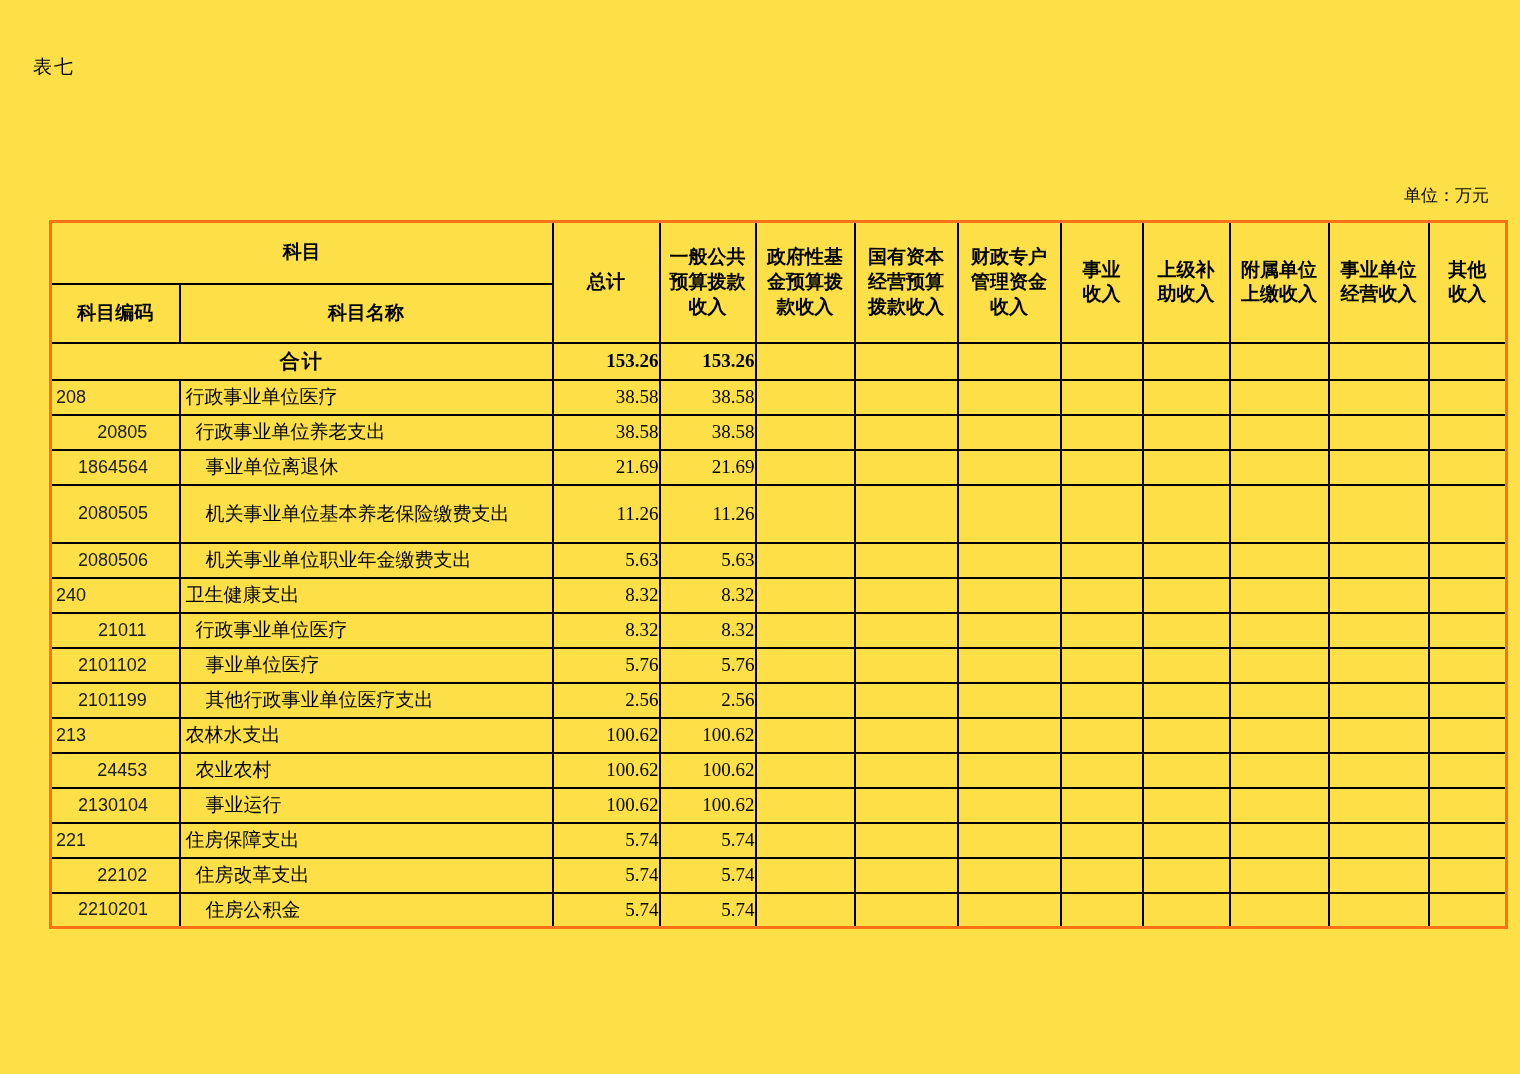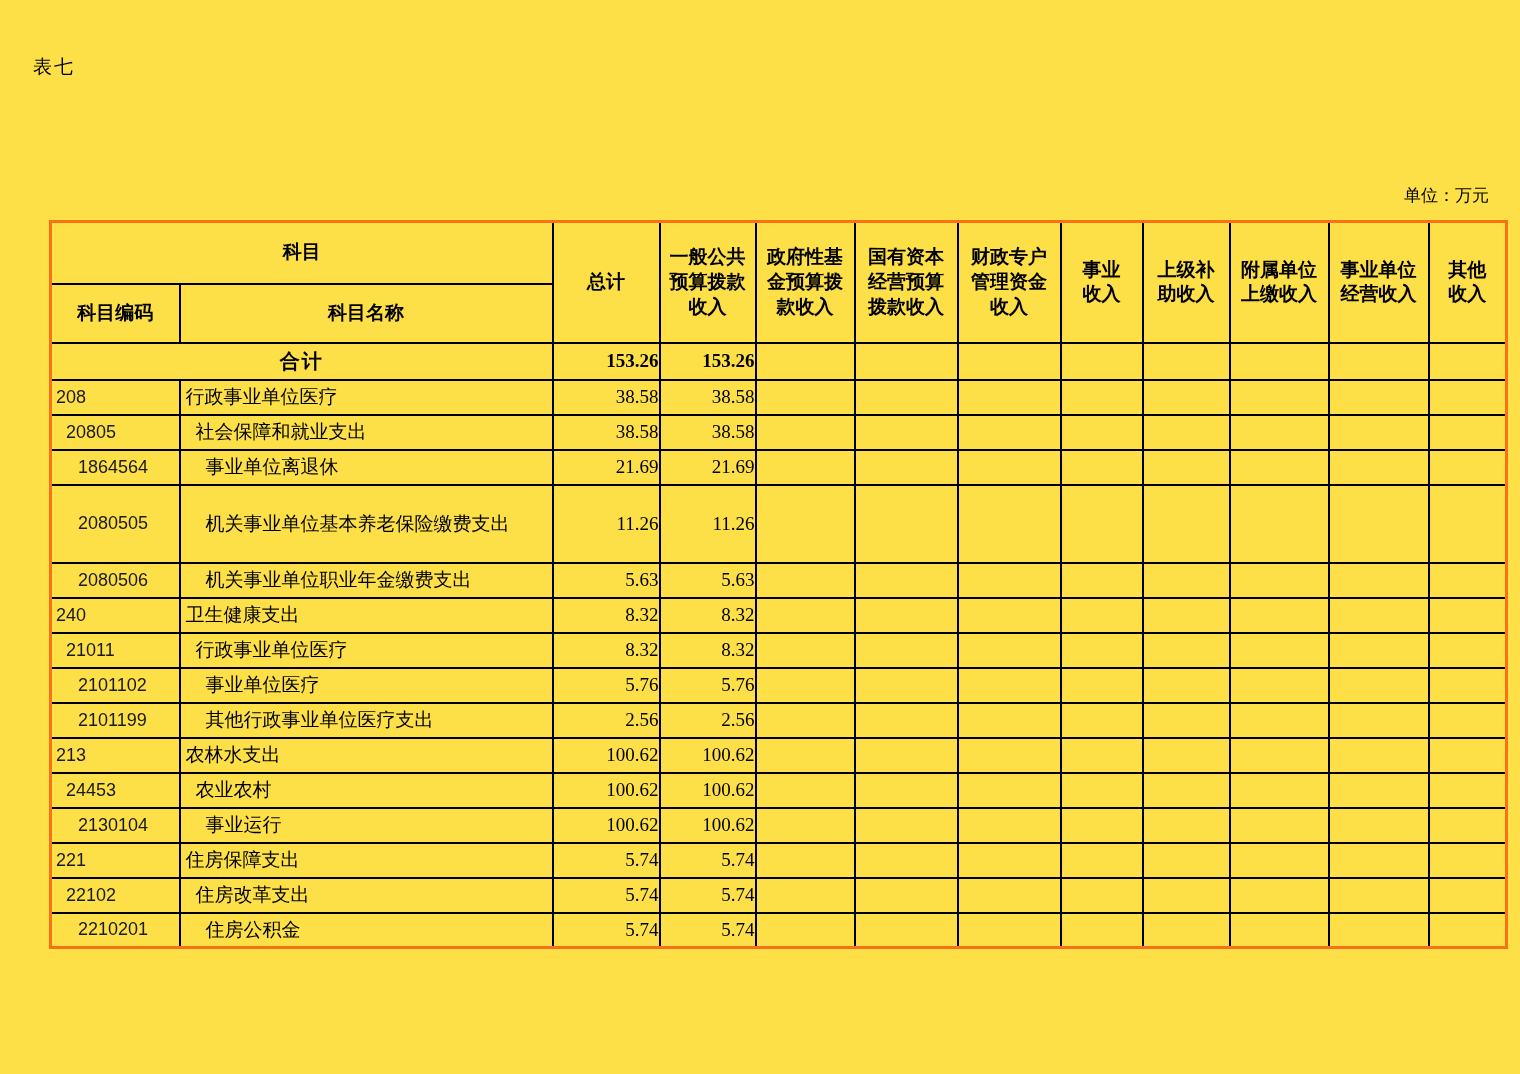--- a/index.html
+++ b/index.html
@@ -19,33 +19,33 @@
                vertical-align:middle;}
 
   thead th{font-family:"Liberation Sans","DejaVu Sans",sans-serif;
            font-weight:bold;font-size:19px;text-align:center;
            white-space:pre-line;line-height:1.3;}
   thead tr.h1{height:62px;}
   thead tr.h2{height:59px;}
 
   tbody tr{height:35px;}
   tbody tr.row-total{height:37px;}
-  tbody tr.row-tall{height:78px;}
+  tbody tr.row-tall{height:58px;}
   tbody tr.row-total td{font-weight:bold;}
 
   td.cell-total-label{text-align:center;font-size:20px;font-weight:bold;
                       letter-spacing:2px;}
   td.cell-code{font-family:"Liberation Sans","DejaVu Sans",sans-serif;
                font-size:18px;color:#1a1a1a;text-align:left;}
   td.cell-name{font-size:19px;text-align:left;white-space:nowrap;}
   td.cell-num{font-size:19px;text-align:right;padding-right:3px;
               font-family:"Liberation Serif","DejaVu Serif",serif;}
 
   td.cell-code.lvl-1{padding-left:4px;}
-  td.cell-code.lvl-2{padding-left:14px;}
+  td.cell-code.lvl-2{padding-left:14px;text-align:center;}
   td.cell-code.lvl-3{padding-left:26px;}
   td.cell-name.lvl-1{padding-left:5px;}
   td.cell-name.lvl-2{padding-left:15px;}
   td.cell-name.lvl-3{padding-left:25px;border-radius:9px;}
 </style>
 </head>
 <body>
 
 <div class="page">
   <div class="table-label">表七</div>
@@ -121,21 +121,21 @@
           <td class="cell-num"></td>
           <td class="cell-num"></td>
           <td class="cell-num"></td>
           <td class="cell-num"></td>
           <td class="cell-num"></td>
           <td class="cell-num"></td>
           <td class="cell-num"></td>
         </tr>
         <tr>
           <td class="cell-code lvl-2">20805</td>
-          <td class="cell-name lvl-2">社会保障和就业支出</td>
+          <td class="cell-name lvl-2">行政事业单位养老支出</td>
           <td class="cell-num">38.58</td>
           <td class="cell-num">38.58</td>
           <td class="cell-num"></td>
           <td class="cell-num"></td>
           <td class="cell-num"></td>
           <td class="cell-num"></td>
           <td class="cell-num"></td>
           <td class="cell-num"></td>
           <td class="cell-num"></td>
           <td class="cell-num"></td>

